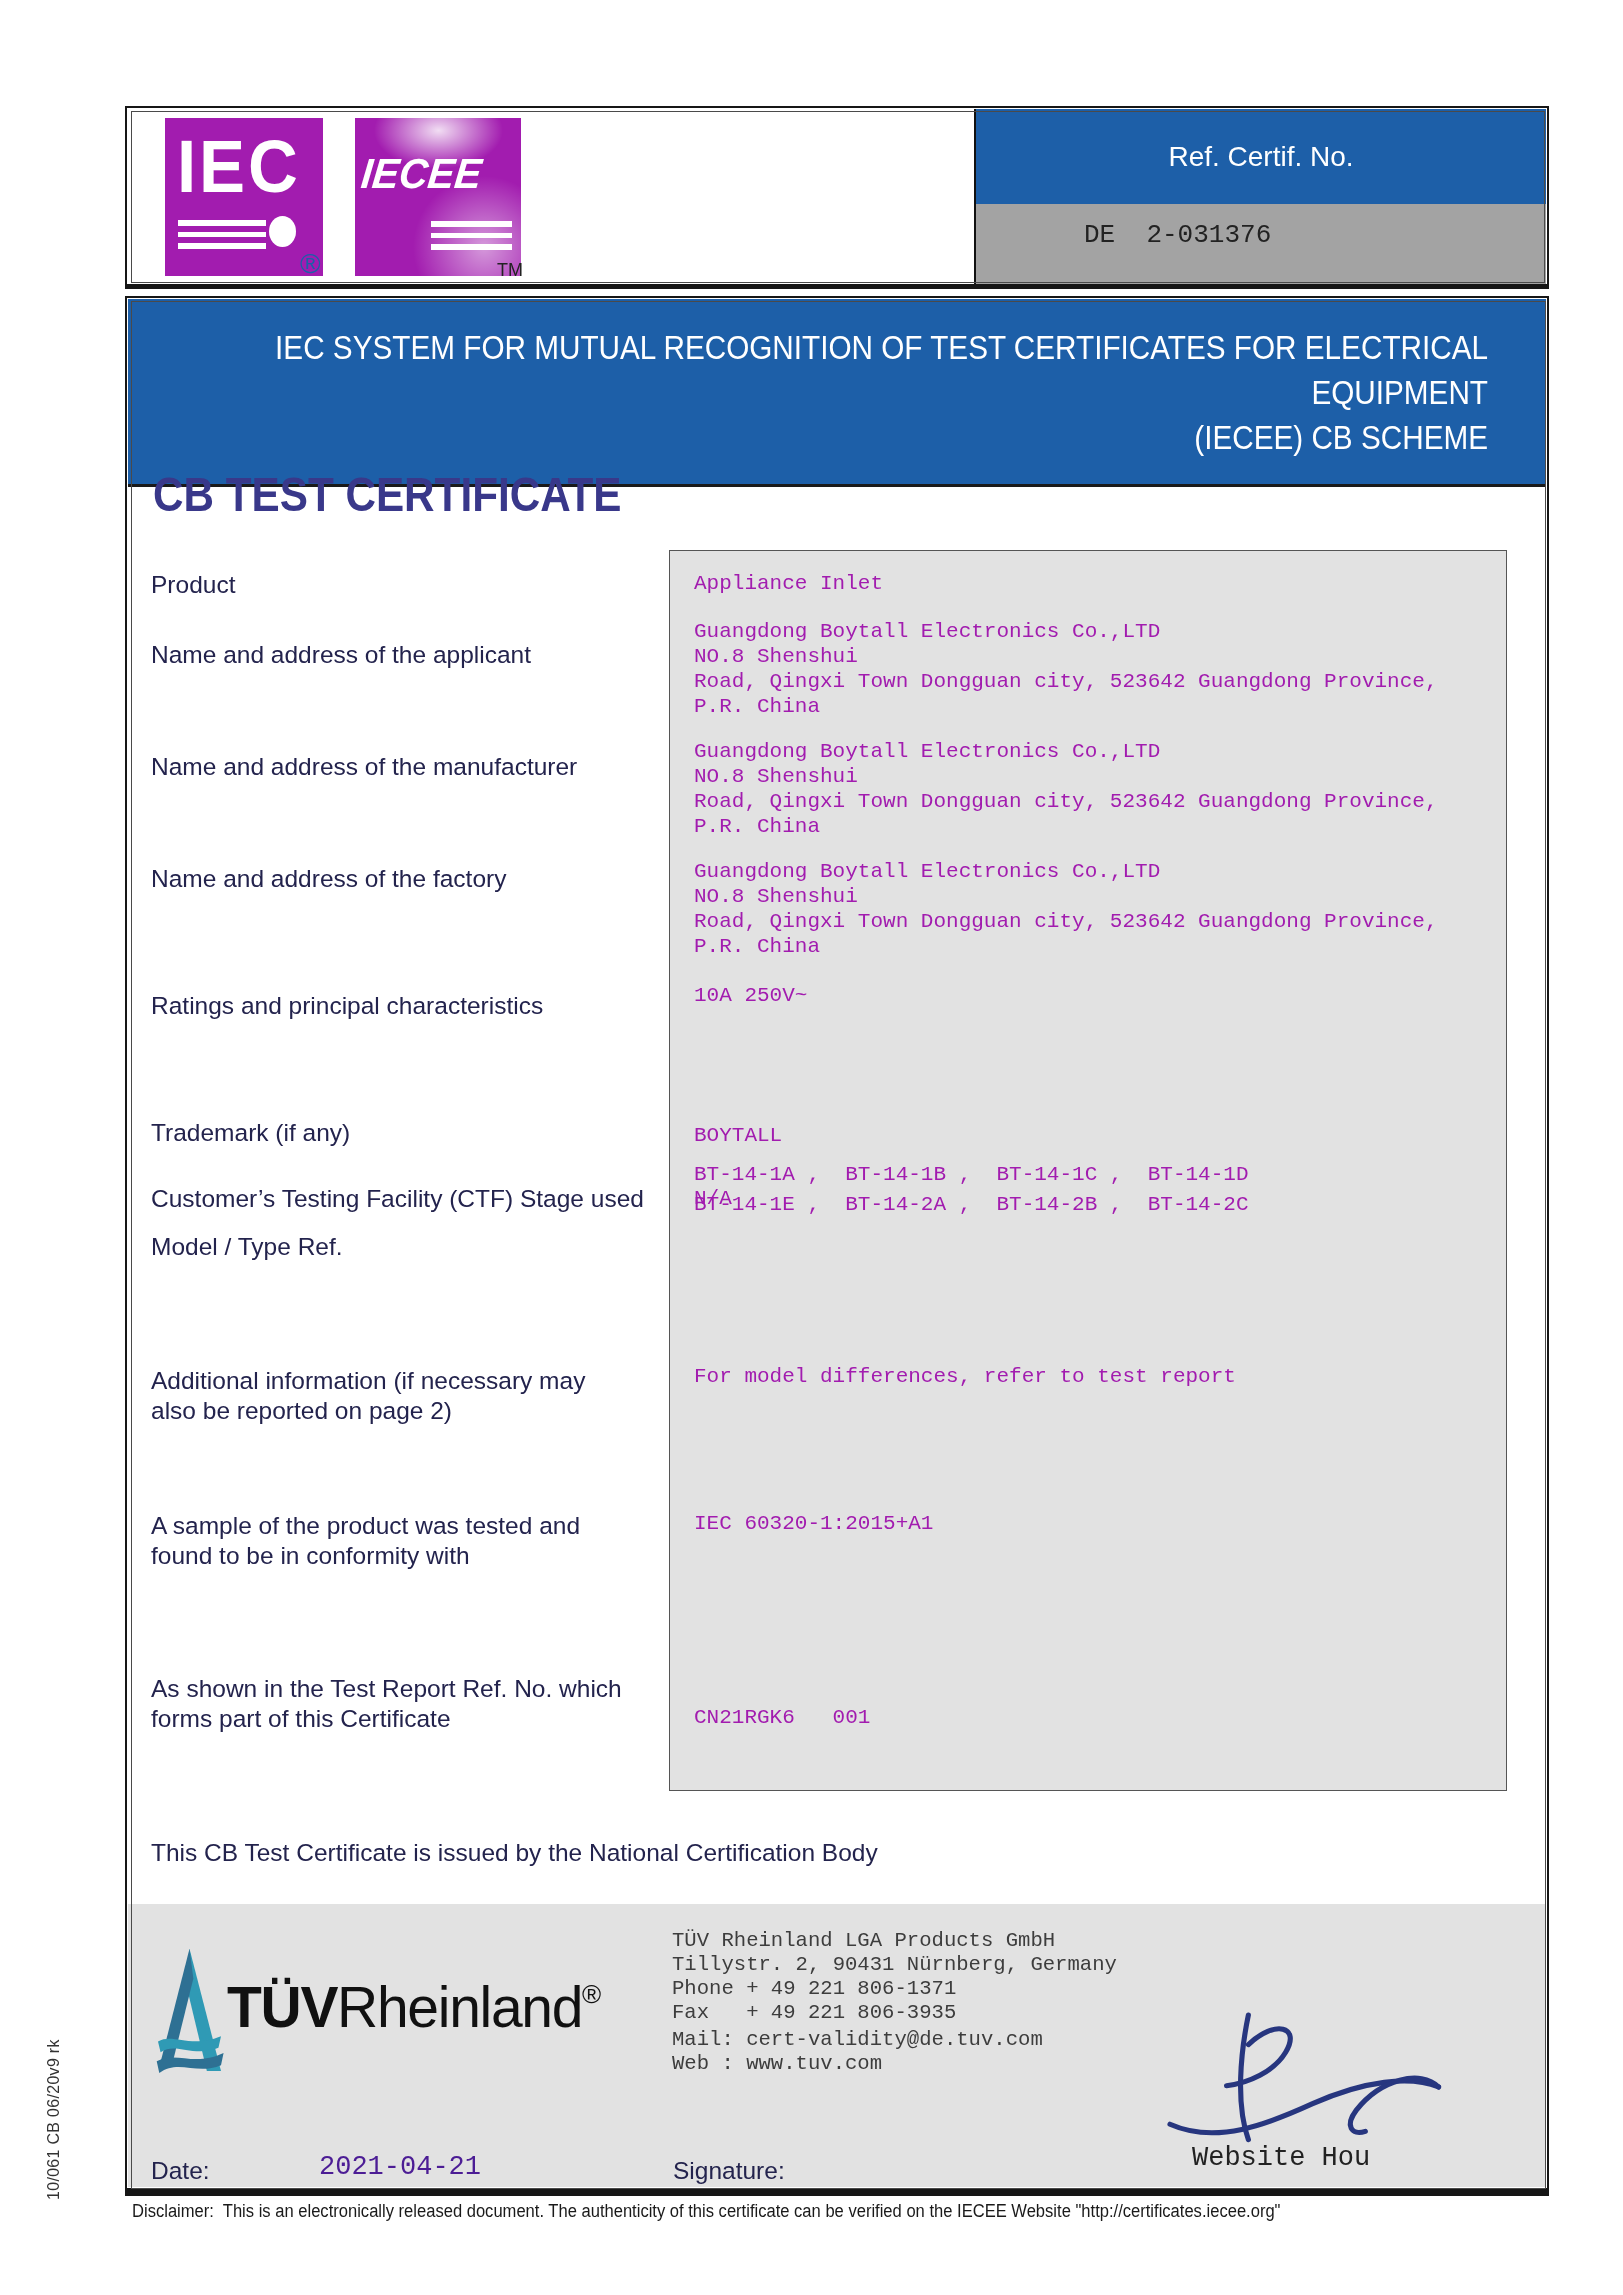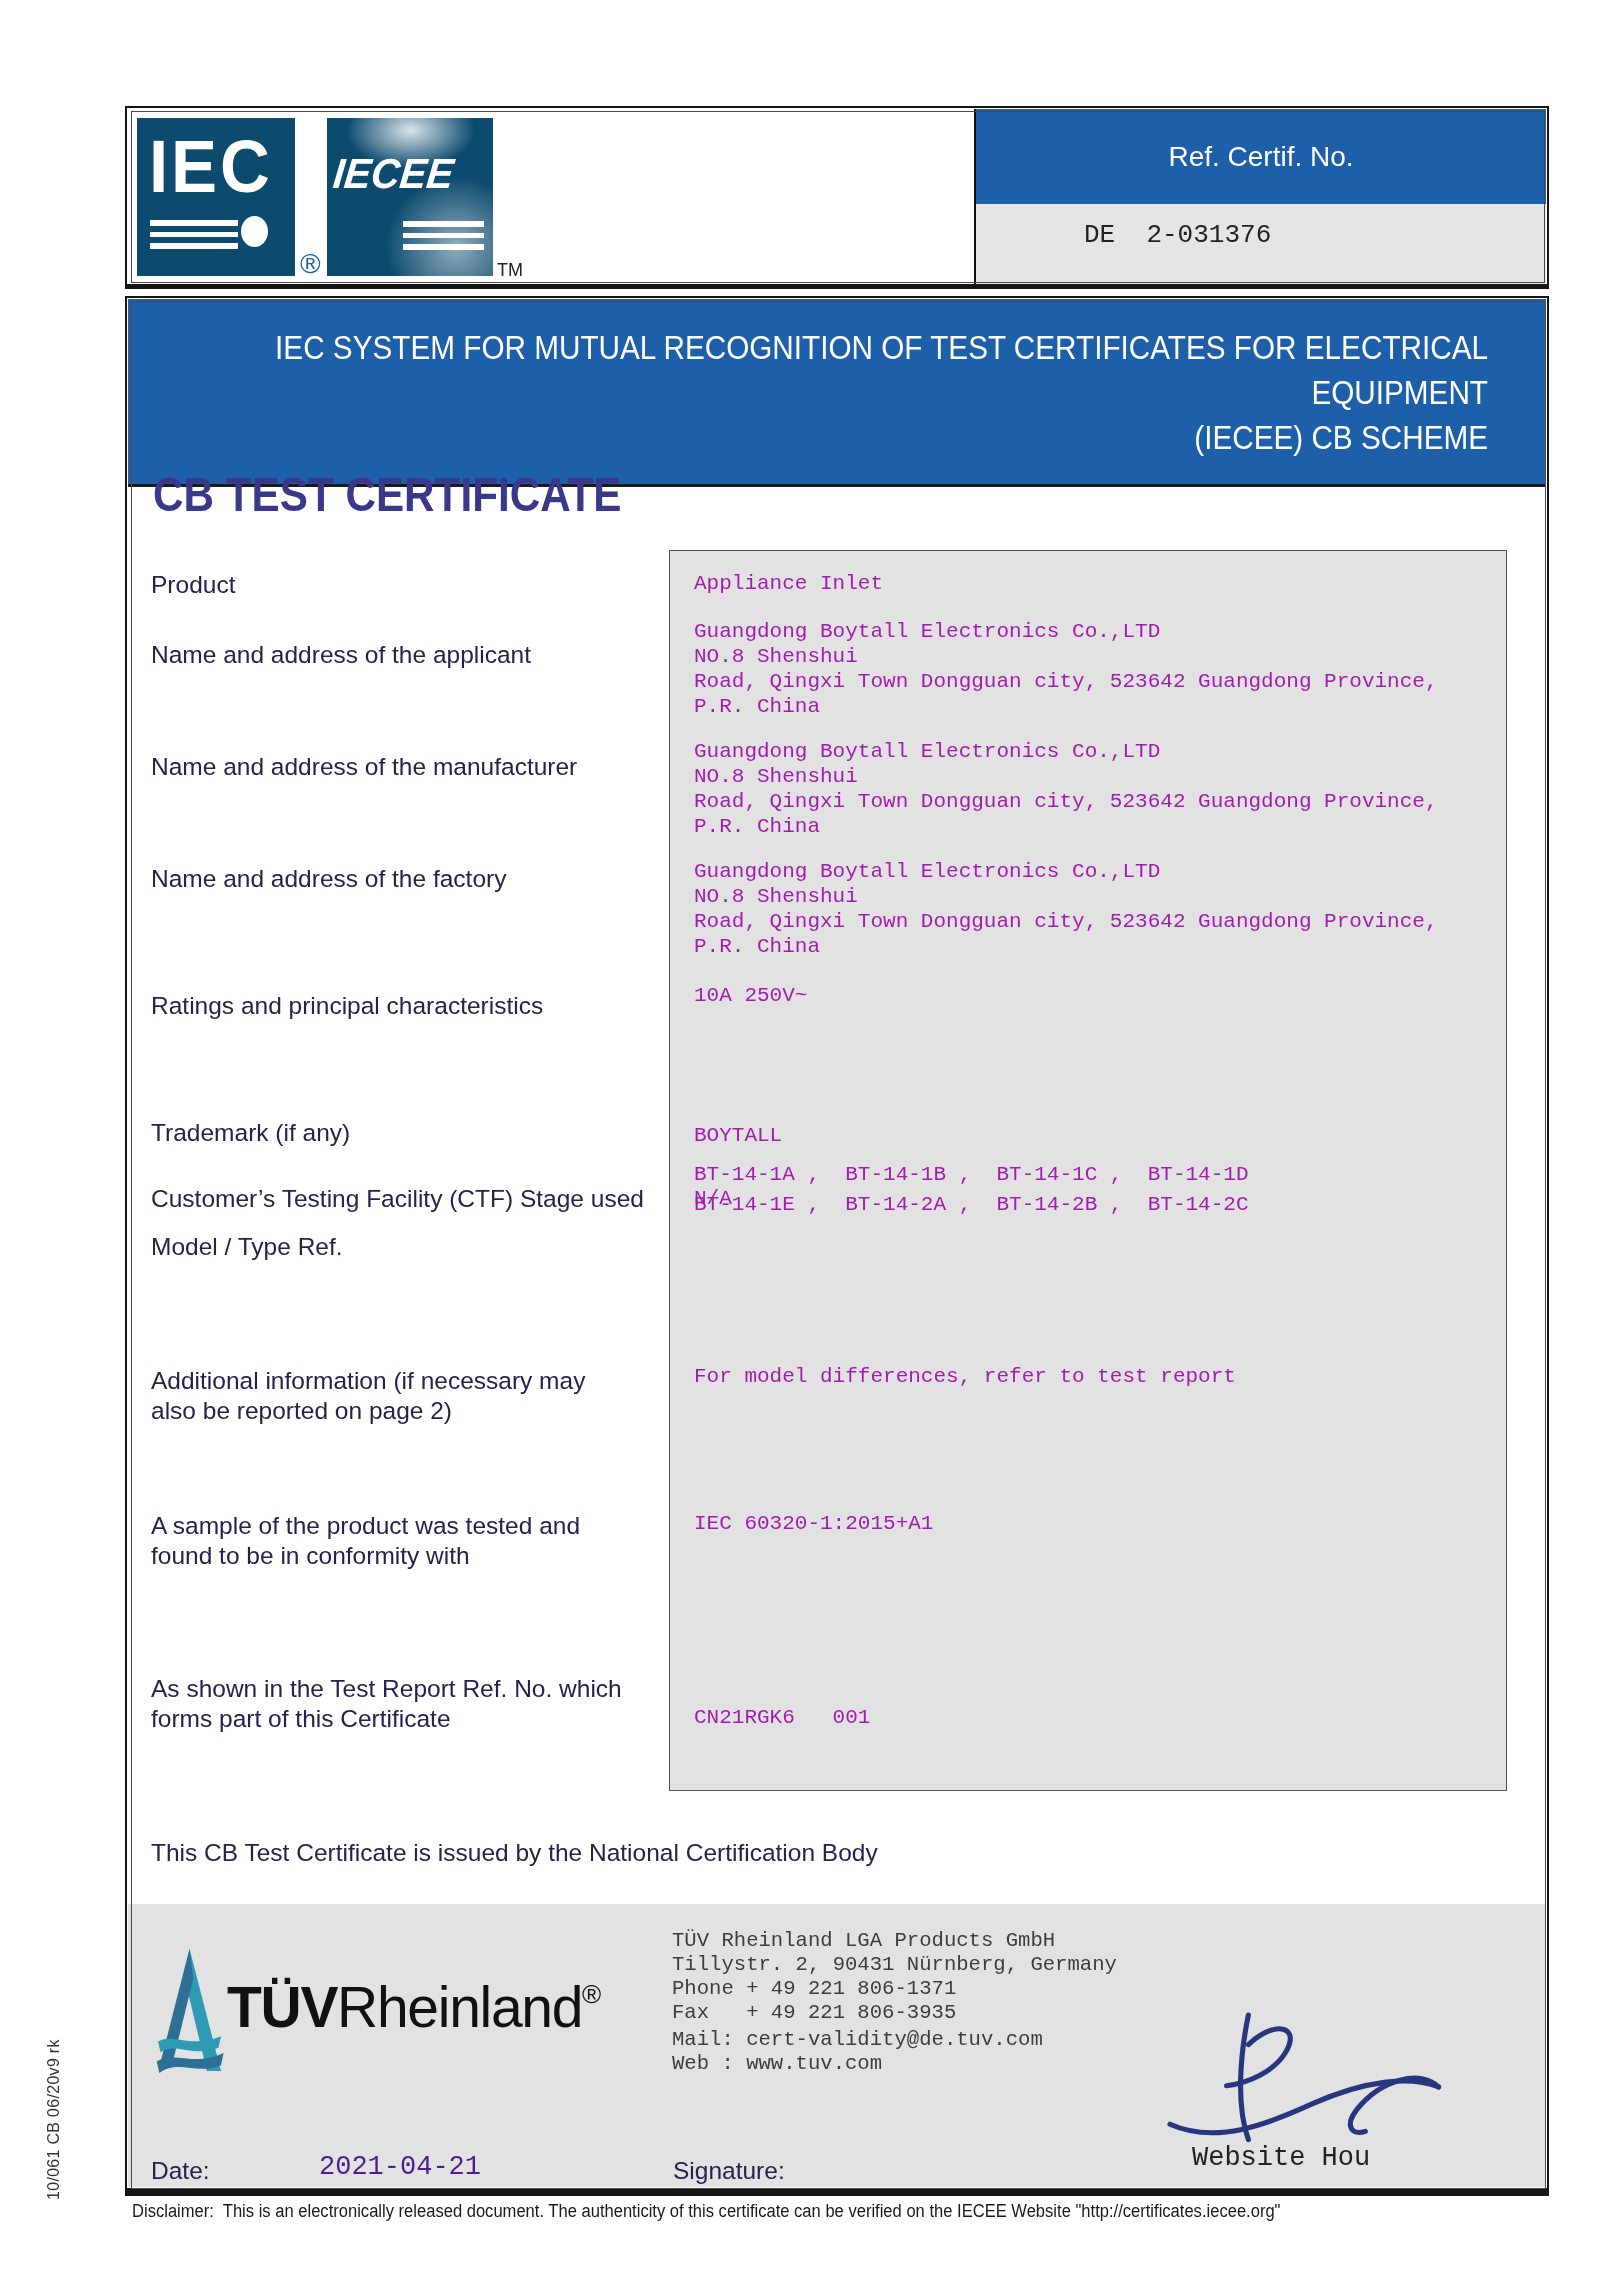--- a/index.html
+++ b/index.html
@@ -4,39 +4,39 @@
 <style>
   html,body{margin:0;padding:0;background:#ffffff;}
   #page{position:relative;width:1623px;height:2295px;background:#ffffff;overflow:hidden;
         font-family:"Liberation Sans",sans-serif;}
 
   
   .hdr-box{position:absolute;left:125px;top:106px;width:1424px;height:183px;
            border:2.6px solid #161616;border-bottom-width:5.8px;background:#fff;box-sizing:border-box;}
   .hdr-inner{position:absolute;left:131px;top:111px;width:1412px;height:170px;
              border:0.6px solid #4a4a4a;pointer-events:none;z-index:6;}
-  .logo-blue{position:absolute;background:#0c4a6e;}
+  .logo-blue{position:absolute;background:#a21caf;margin-left:28px;}
   .iec-box{left:137px;top:118px;width:158px;height:158px;}
   .iec-word{position:absolute;left:11.6px;top:5.1px;color:#fff;font-size:75px;font-weight:600;
             letter-spacing:3.2px;transform:scaleX(.92);transform-origin:0 0;}
   .iec-bars{position:absolute;left:13px;top:102px;width:88px;}
   .iec-bar{height:5.8px;background:#fff;margin-bottom:5.8px;}
   .iec-dot{position:absolute;left:104px;top:98px;width:27px;height:31px;background:#fff;border-radius:50%;}
   .reg-mark{position:absolute;left:300px;top:248px;color:#1d5fa8;font-size:28px;}
   .iecee-box{left:327px;top:118px;width:166px;height:158px;overflow:hidden;}
   .iecee-glow1{position:absolute;left:19.3px;top:-26px;width:129px;height:77px;border-radius:50%;
                background:radial-gradient(closest-side,rgba(255,255,255,.85),rgba(255,255,255,0));}
   .iecee-glow2{position:absolute;left:58px;top:58px;width:142px;height:142px;border-radius:50%;
                background:radial-gradient(closest-side,rgba(255,255,255,.55),rgba(255,255,255,0));}
   .iecee-word{position:absolute;left:9px;top:32px;color:#fff;font-size:42px;font-weight:bold;
               font-style:italic;transform:skewX(-6deg) scaleX(.95);transform-origin:0 0;}
   .iecee-bars{position:absolute;left:76px;top:103px;width:81px;}
   .tm-mark{position:absolute;left:497px;top:260px;color:#222;font-size:18px;}
   .ref-box{position:absolute;left:974px;top:109px;width:572px;height:175px;border-left:2.6px solid #111;
-           box-sizing:border-box;background:#e5e5e5;z-index:4;}
+           box-sizing:border-box;background:#a3a3a3;z-index:4;}
   .ref-band{position:absolute;left:0;top:0;width:100%;height:95px;background:#1d5fa8;
             display:flex;align-items:center;justify-content:center;}
   .ref-label{color:#fff;font-size:28px;}
   .ref-value{position:absolute;left:108px;top:111px;font-family:"Liberation Mono",monospace;
              font-size:26px;color:#222;white-space:pre;}
 
   
   .doc-box{position:absolute;left:125px;top:296px;width:1424px;height:1900px;
            border:2.6px solid #161616;border-bottom-width:8.4px;background:#fff;box-sizing:border-box;}
   .doc-inner{position:absolute;left:131px;top:301px;width:1413px;height:1886px;

